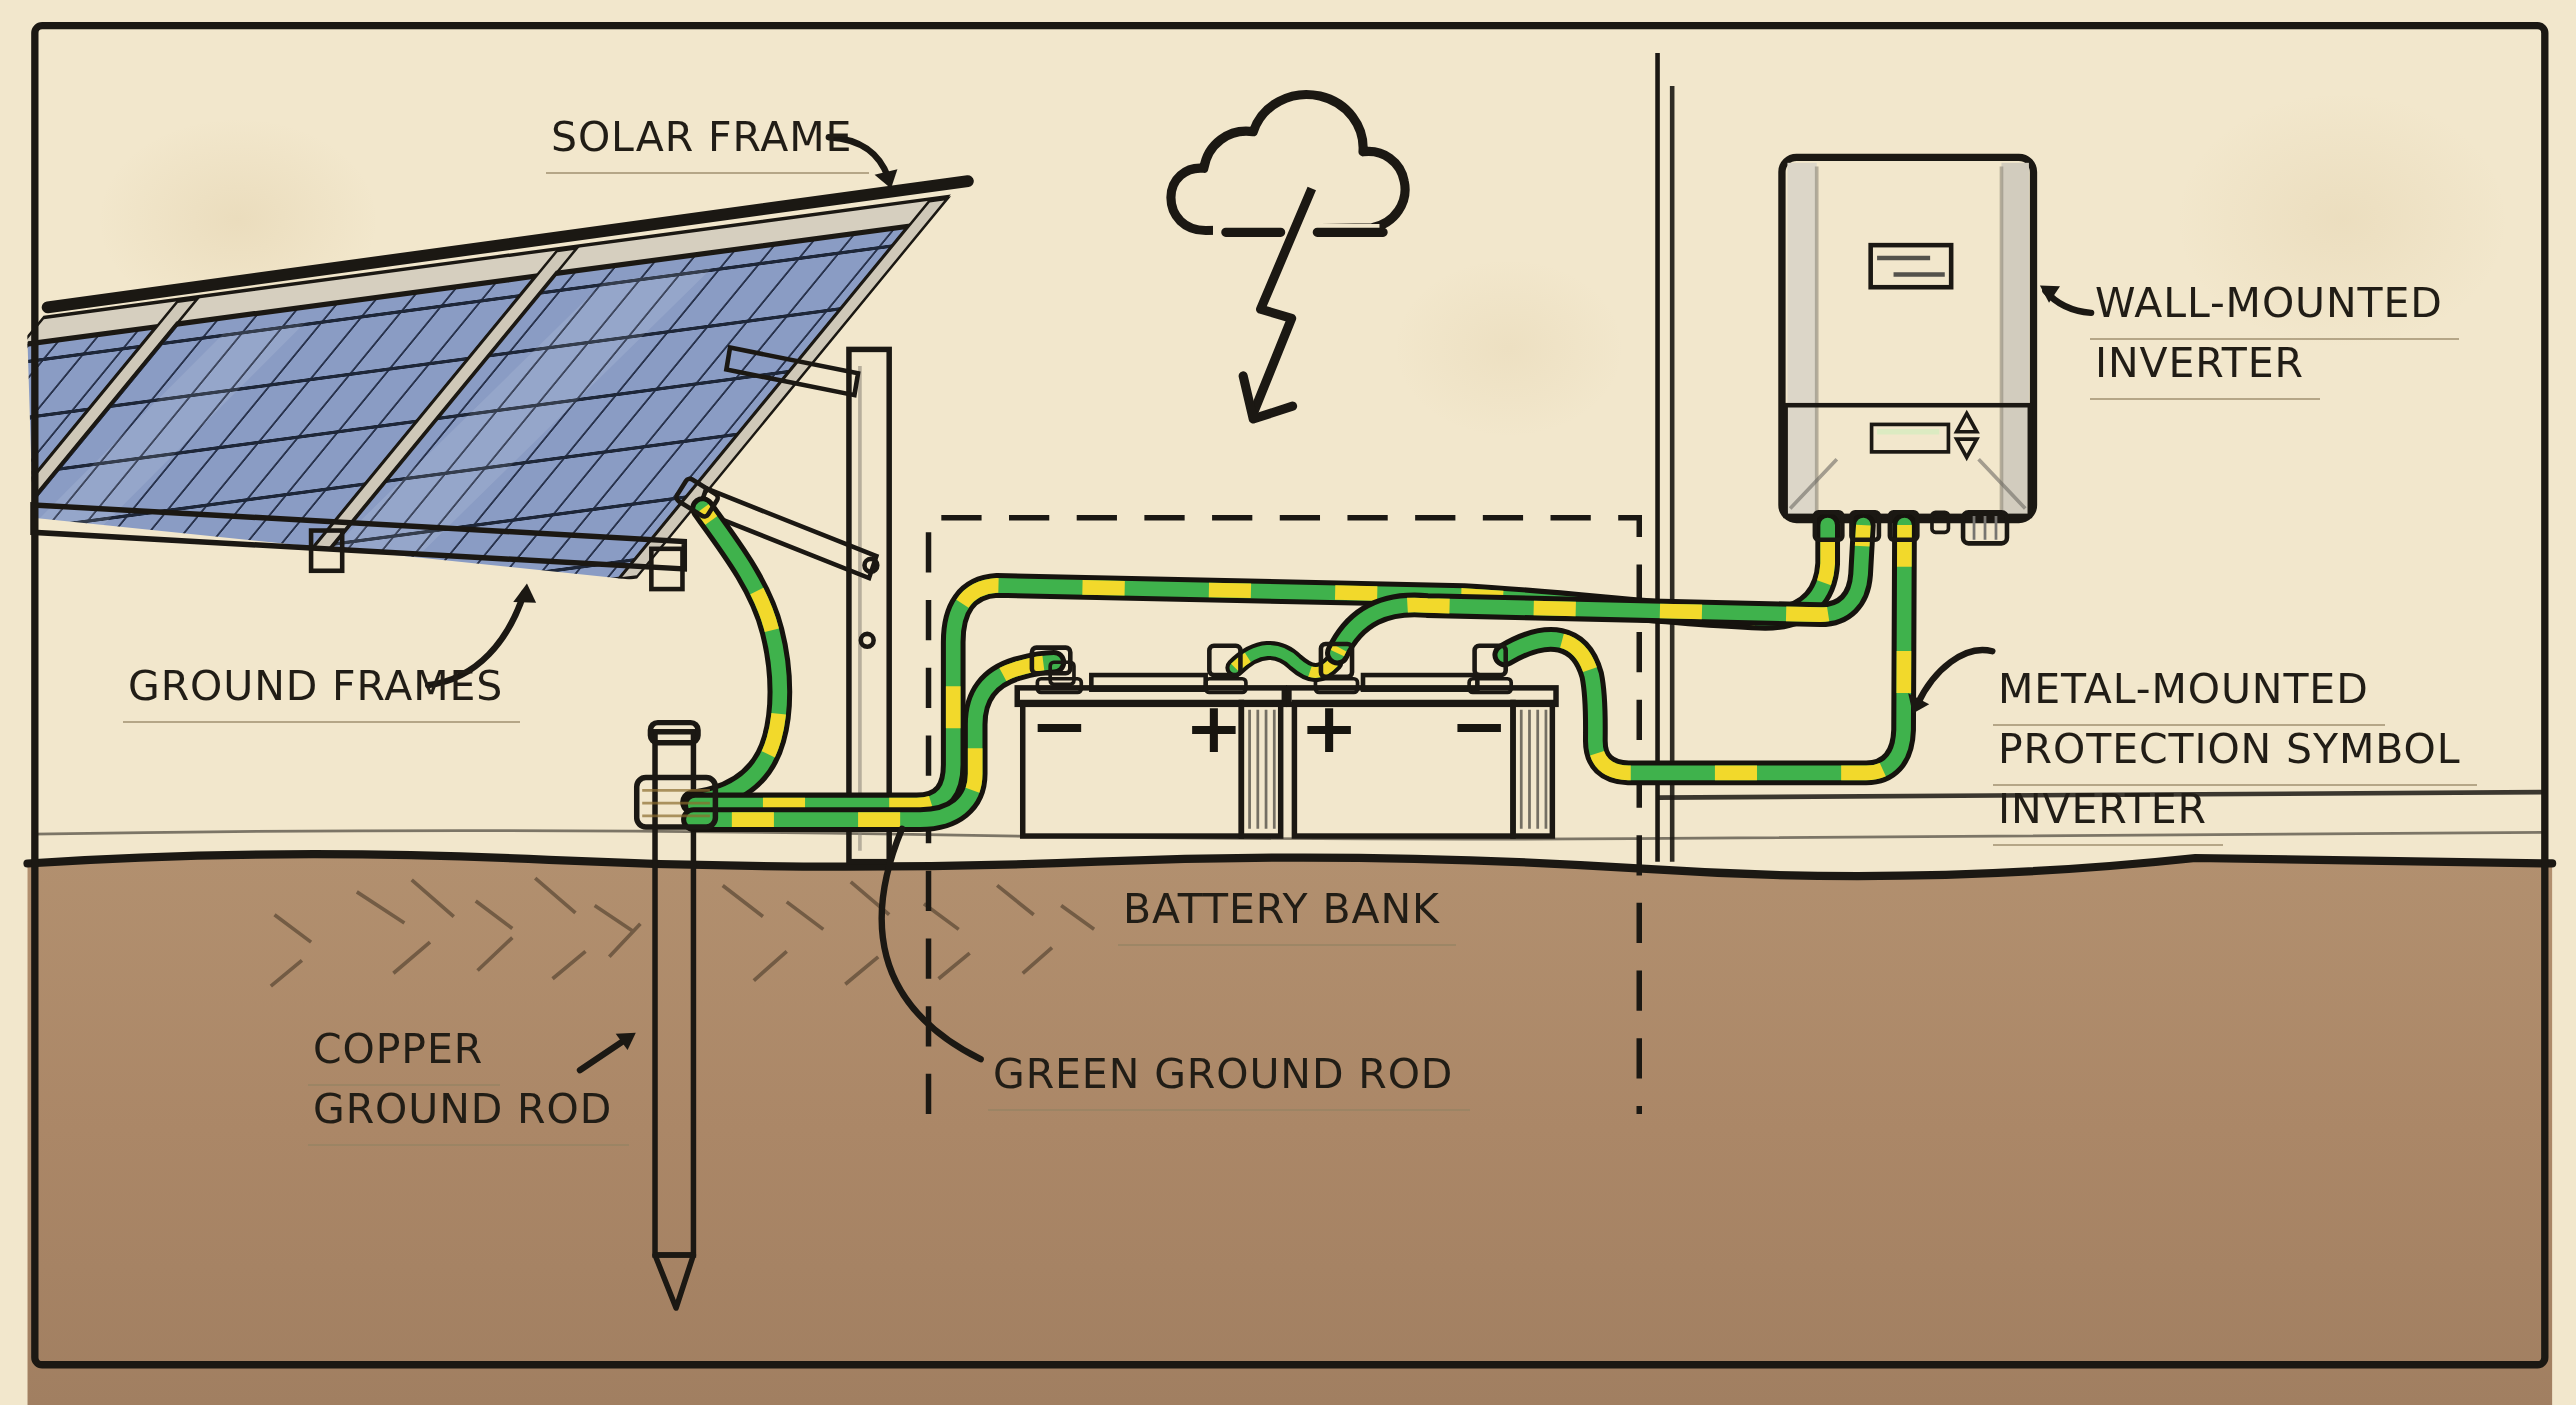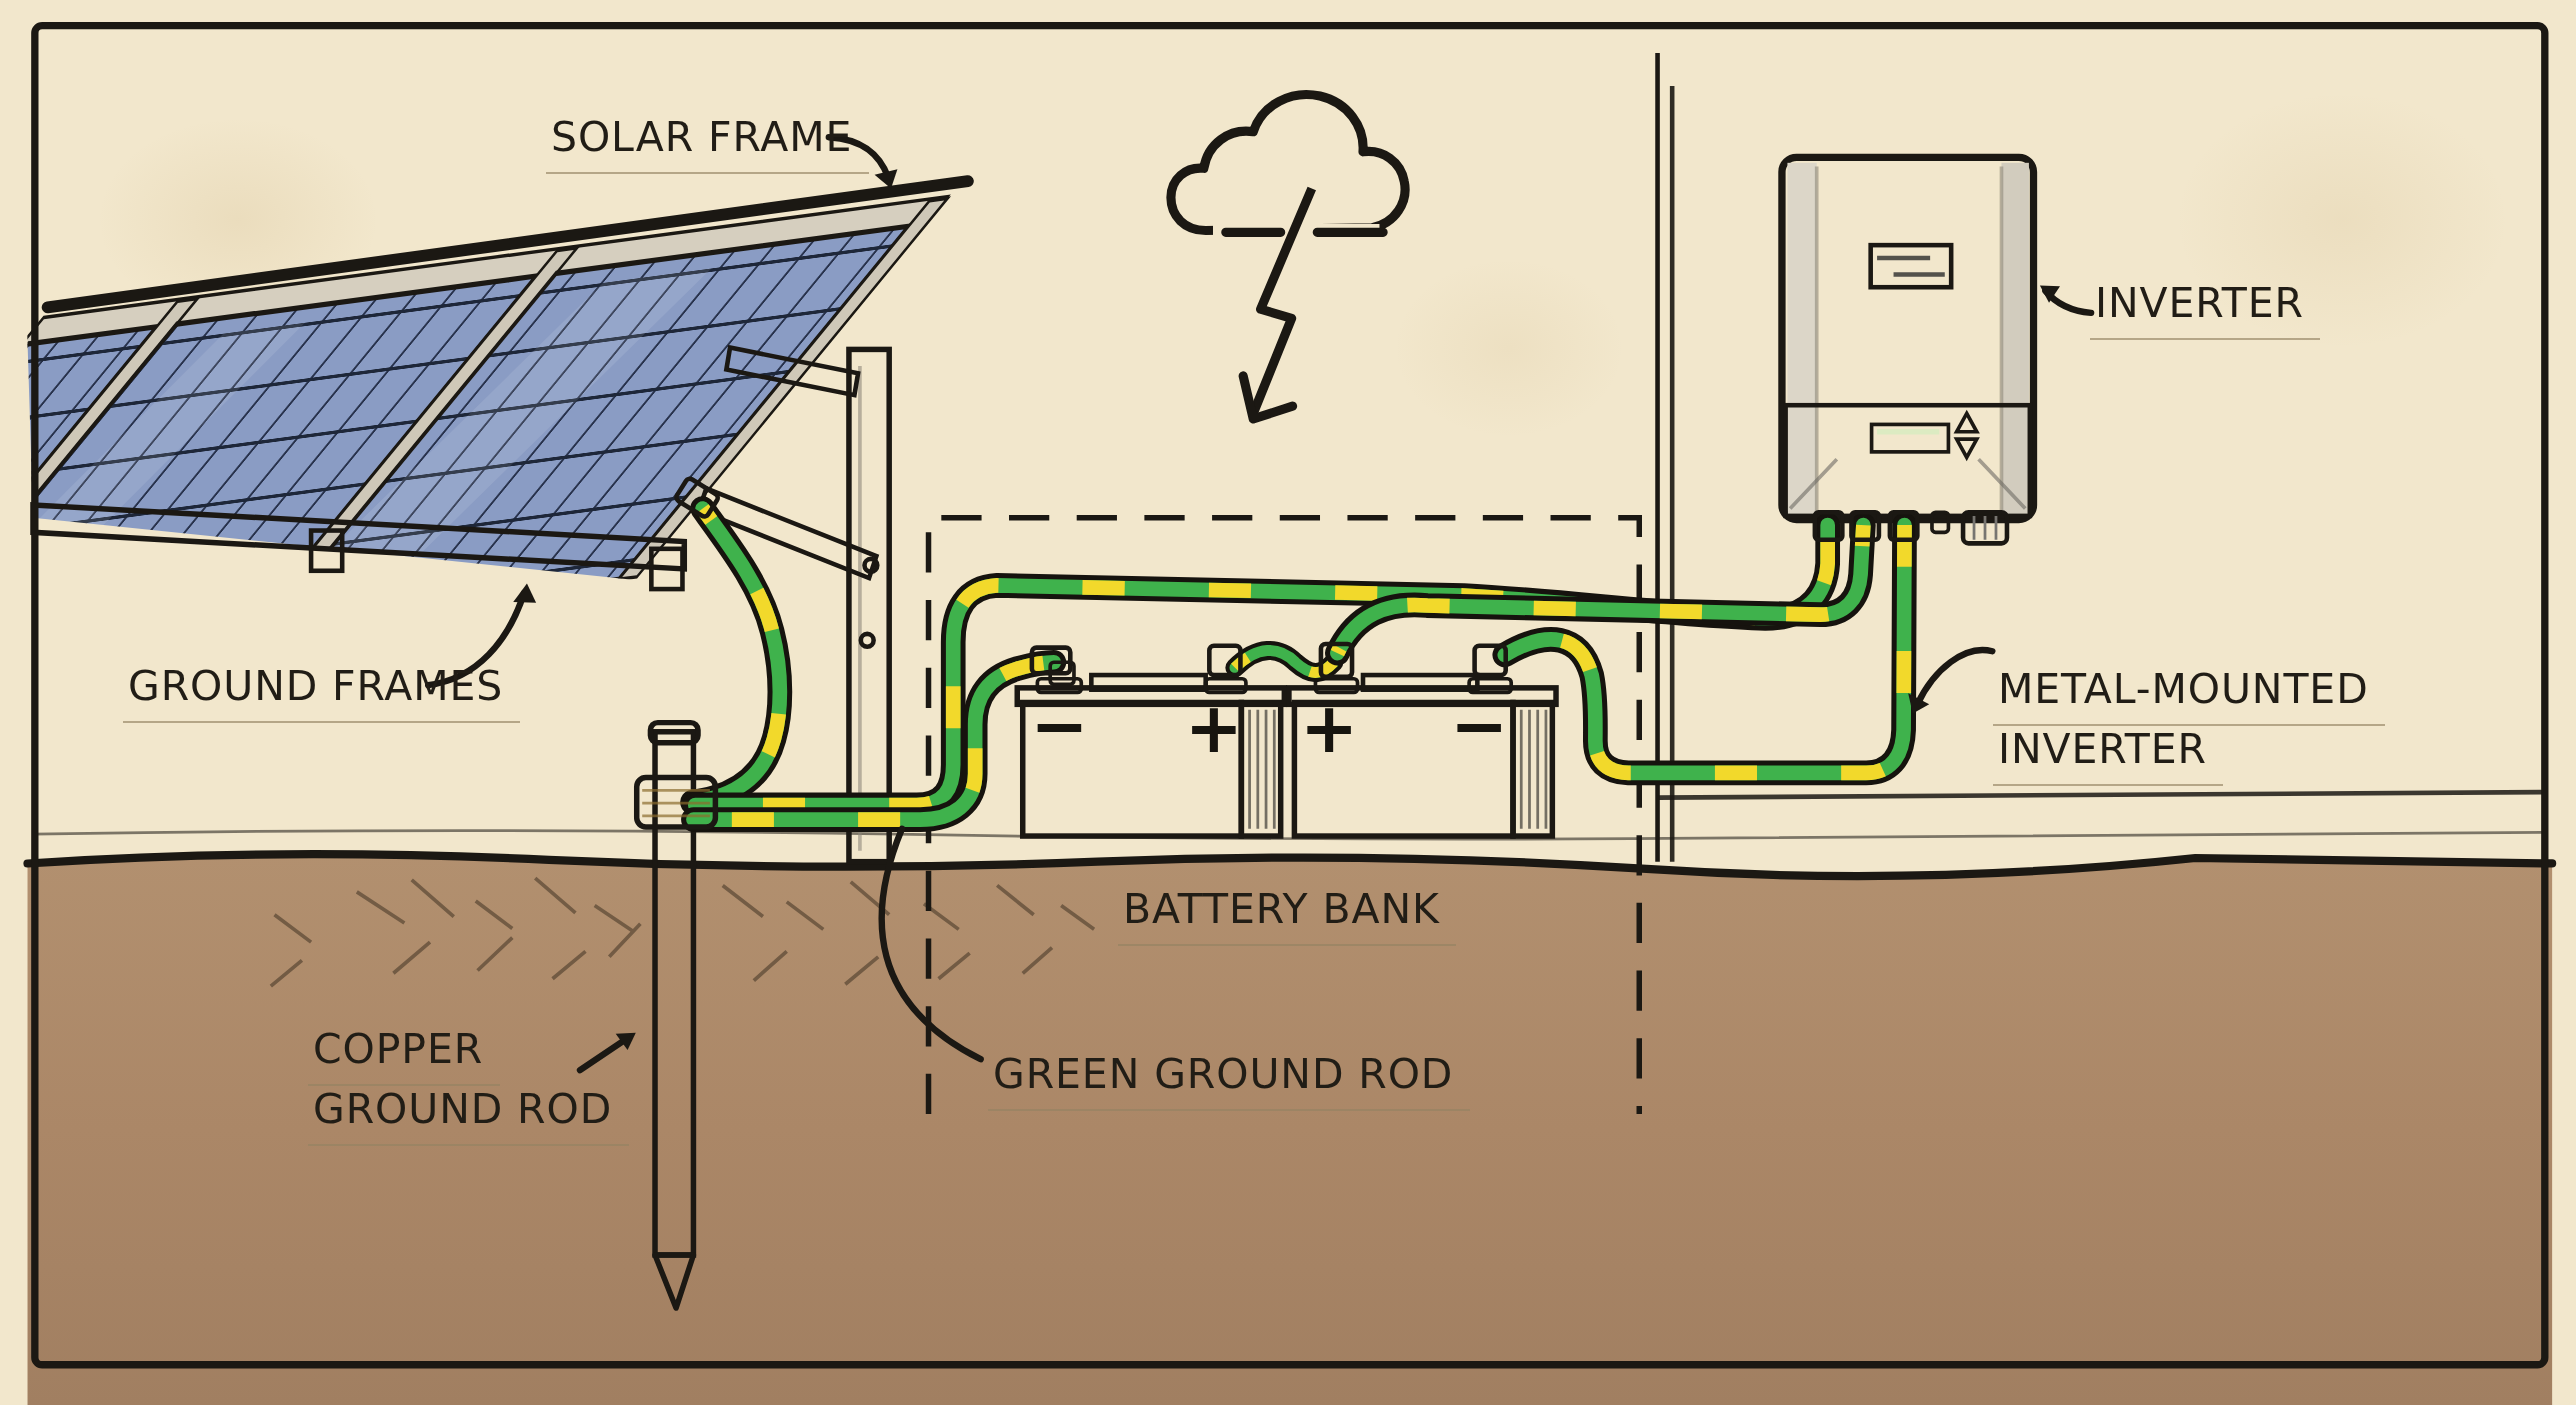--- a/index.html
+++ b/index.html
@@ -245,25 +245,27 @@
 <div class="lbl" style="left:551px;top:108px;">
   <span class="ln">SOLAR FRAME</span>
 </div>
 
 <div class="lbl" style="left:128px;top:657px;">
   <span class="ln">GROUND FRAMES</span>
 </div>
 
 
 <div class="lbl blk" style="left:2095px;top:273px;">
+  <div><span class="ln">WALL-MOUNTED</span></div>
   <div><span class="ln">INVERTER</span></div>
 </div>
 
 <div class="lbl blk" style="left:1998px;top:659px;">
   <div><span class="ln">METAL-MOUNTED</span></div>
+  <div><span class="ln">PROTECTION SYMBOL</span></div>
   <div><span class="ln">INVERTER</span></div>
 </div>
 
 <div class="lbl" style="left:1123px;top:880px;">
   <span class="ln">BATTERY BANK</span>
 </div>
 
 <div class="lbl blk" style="left:313px;top:1019px;">
   <div><span class="ln">COPPER</span></div>
   <div><span class="ln">GROUND ROD</span></div>

